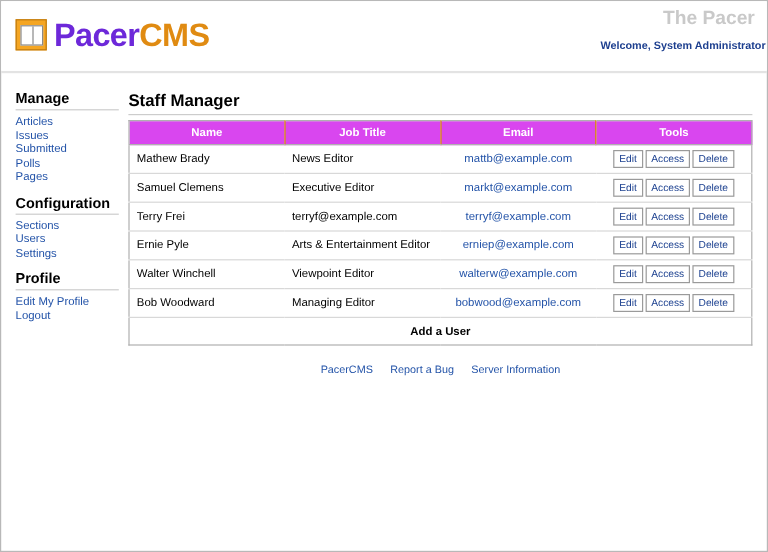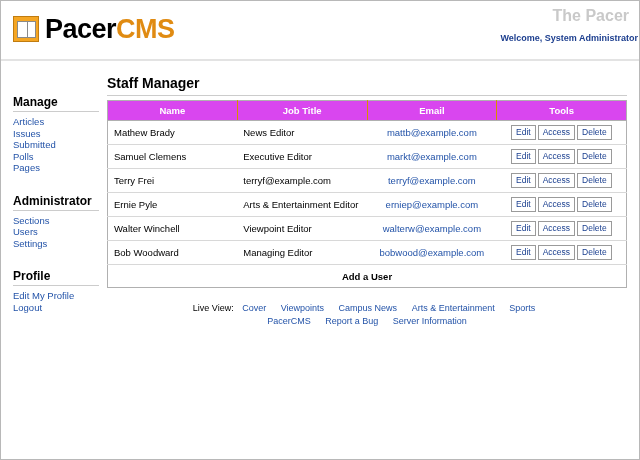--- a/index.html
+++ b/index.html
@@ -64,21 +64,21 @@
     width: 1px;
     height: 100%;
     background: #8a8a8a;
   }
   .brand-text {
     font-size: 27px;
     font-weight: bold;
     letter-spacing: -0.5px;
     line-height: 28px;
   }
-  .brand-pacer { color: #000000; }
+  .brand-pacer { color: #6d28d9; }
   .brand-cms { color: #e08b12; }
 
   .site-title {
     position: absolute;
     right: 10px;
     top: 6px;
     font-size: 16px;
     font-weight: bold;
     color: #c9c9c9;
   }
@@ -109,21 +109,20 @@
     display: flex;
     padding-top: 14px;
   }
   .sidebar {
     width: 100px;
     padding-left: 12px;
     box-sizing: border-box;
   }
   .side-group {
     margin-bottom: 8px;
-    margin-top: 20px;
   }
   .side-heading {
     font-size: 12px;
     font-weight: bold;
     color: #000000;
     padding-bottom: 2px;
     border-bottom: 1px solid #cccccc;
     margin-bottom: 4px;
     width: 86px;
   }
@@ -256,21 +255,21 @@
       <div class="side-group">
         <div class="side-heading">Manage</div>
         <a class="side-link">Articles</a>
         <a class="side-link">Issues</a>
         <a class="side-link">Submitted</a>
         <a class="side-link">Polls</a>
         <a class="side-link">Pages</a>
       </div>
 
       <div class="side-group">
-        <div class="side-heading">Administrator</div>
+        <div class="side-heading">Configuration</div>
         <a class="side-link">Sections</a>
         <a class="side-link">Users</a>
         <a class="side-link">Settings</a>
       </div>
 
       <div class="side-group">
         <div class="side-heading">Profile</div>
         <a class="side-link">Edit My Profile</a>
         <a class="side-link">Logout</a>
       </div>
@@ -338,28 +337,20 @@
               <span class="btn">Edit</span><span class="btn">Access</span><span class="btn">Delete</span>
             </td>
           </tr>
           <tr class="add-row">
             <td colspan="4"><a class="add-link">Add a User</a></td>
           </tr>
         </tbody>
       </table>
 
       <div class="footer">
-        <div>
-          <span class="label">Live View:</span>
-          <a>Cover</a>
-          <a>Viewpoints</a>
-          <a>Campus News</a>
-          <a>Arts &amp; Entertainment</a>
-          <a>Sports</a>
-        </div>
         <div>
           <a>PacerCMS</a>
           <a>Report a Bug</a>
           <a>Server Information</a>
         </div>
       </div>
 
     </div>
   </div>
 </div>

